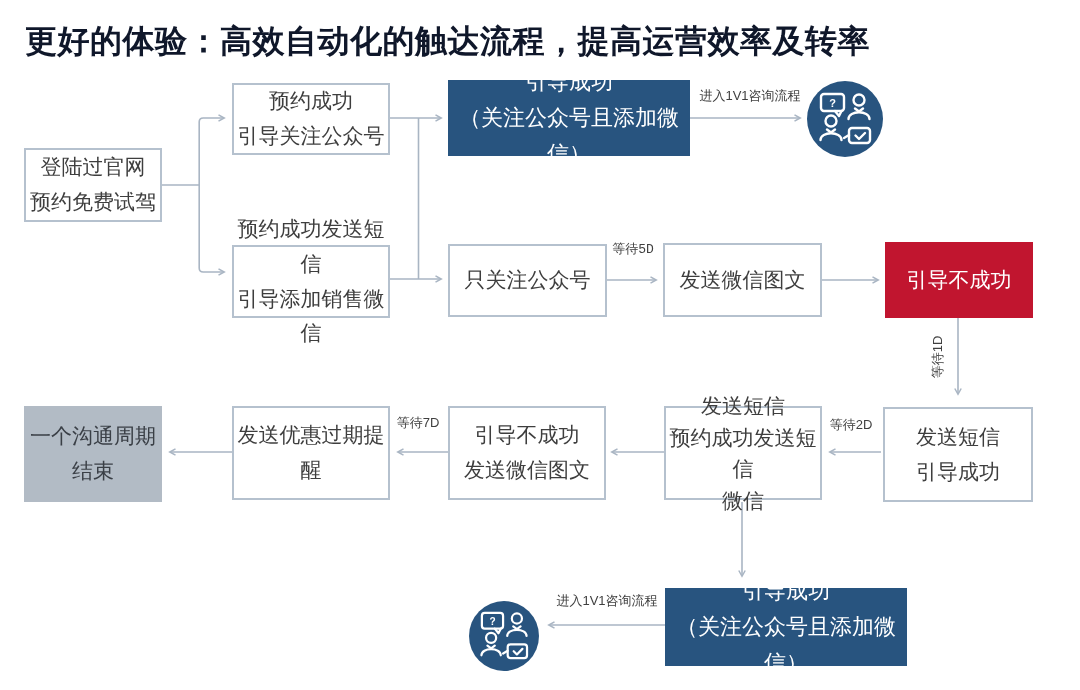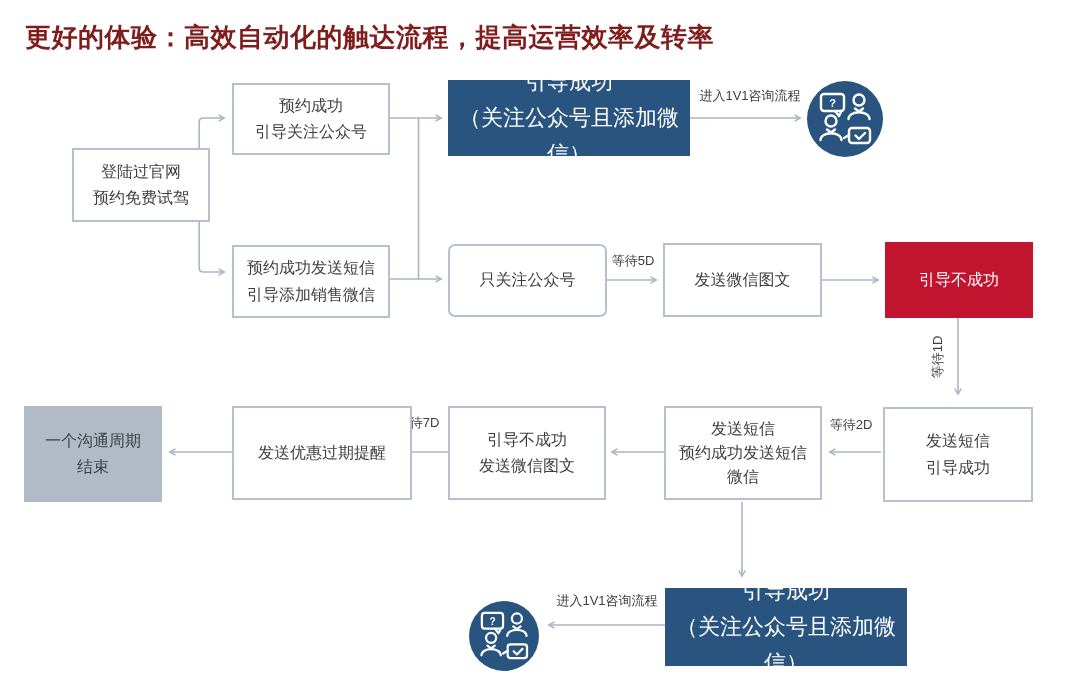--- a/index.html
+++ b/index.html
@@ -2,28 +2,28 @@
 <html><head>
 <meta charset="utf-8">
 <style>
   html,body{margin:0;padding:0;background:#ffffff;}
   #canvas{
     position:relative;width:1080px;height:690px;background:#ffffff;overflow:hidden;
     font-family:"Liberation Sans","DejaVu Sans",sans-serif;
   }
   #title{
     position:absolute;left:25px;top:20px;width:1000px;
-    font-size:26px;font-weight:bold;color:#7f1d1d;letter-spacing:0.5px;
+    font-size:32px;font-weight:bold;color:#0f172a;letter-spacing:0.5px;
   }
   #connectors{position:absolute;left:0;top:0;width:1080px;height:690px;pointer-events:none;}
   .box{
     position:absolute;box-sizing:border-box;display:flex;flex-direction:column;
     justify-content:center;align-items:center;text-align:center;
     background:#ffffff;border:2px solid #B5C1CE;color:#3E3E3E;
-    font-size:16px;line-height:1.65;
+    font-size:21px;line-height:1.65;
   }
   .box-blue{background:#28547F;border:none;color:#ffffff;font-size:22px;}
   .box-red{background:#C1152F;border:none;color:#ffffff;}
   .box-gray{background:#B2BBC5;border:none;color:#3A3F46;}
   .edge-label{
     position:absolute;font-size:13px;color:#3F3F3F;white-space:nowrap;text-align:center;
   }
   .rot{transform:rotate(-90deg);transform-origin:center center;}
   .icon-circle{position:absolute;}
 </style>
@@ -53,21 +53,21 @@
       <path d="M958,318 V394" marker-end="url(#arw)"></path>
       <path d="M881,452 H830" marker-end="url(#arw)"></path>
       <path d="M664,452 H612" marker-end="url(#arw)"></path>
       <path d="M448,452 H398" marker-end="url(#arw)"></path>
       <path d="M232,452 H170" marker-end="url(#arw)"></path>
       <path d="M742,502 V576" marker-end="url(#arw)"></path>
       <path d="M665,625 H549" marker-end="url(#arw)"></path>
     </g>
   </svg>
 
-  <div class="box" style="left:24px;top:148px;width:138px;height:74px;margin-left:48px;">
+  <div class="box" style="left:24px;top:148px;width:138px;height:74px;">
     <span>登陆过官网</span>
     <span>预约免费试驾</span>
   </div>
 
   <div class="box" style="left:232px;top:83px;width:158px;height:72px;">
     <span>预约成功</span>
     <span>引导关注公众号</span>
   </div>
 
   <div class="box box-blue" style="left:448px;top:80px;width:242px;height:76px;">
@@ -95,25 +95,25 @@
       </g>
       <text x="25.5" y="26" font-size="11" font-weight="bold" fill="#ffffff" text-anchor="middle" font-family="Liberation Sans, sans-serif">?</text>
     </svg>
   </div>
 
   <div class="box" style="left:232px;top:245px;width:158px;height:73px;text-align:center;">
     <span>预约成功发送短信</span>
     <span>引导添加销售微信</span>
   </div>
 
-  <div class="box" style="left:448px;top:244px;width:159px;height:73px;border-radius:7px;">
+  <div class="box" style="left:448px;top:244px;width:159px;height:73px;">
     <span>只关注公众号</span>
   </div>
 
-  <div class="edge-label" style="left:608px;top:252px;width:50px;">等待5D</div>
+  <div class="edge-label" style="left:608px;top:240px;width:50px;font-family:Liberation Mono, monospace;">等待5D</div>
 
   <div class="box" style="left:663px;top:243px;width:159px;height:74px;">
     <span>发送微信图文</span>
   </div>
 
   <div class="box box-red" style="left:885px;top:242px;width:148px;height:76px;">
     <span>引导不成功</span>
   </div>
 
   <div class="edge-label rot" style="left:908px;top:348px;width:60px;">等待1D</div>
@@ -131,21 +131,21 @@
     <span>微信</span>
   </div>
 
   <div class="box" style="left:448px;top:406px;width:158px;height:94px;">
     <span>引导不成功</span>
     <span>发送微信图文</span>
   </div>
 
   <div class="edge-label" style="left:393px;top:414px;width:50px;">等待7D</div>
 
-  <div class="box" style="left:232px;top:406px;width:180px;height:94px;">
+  <div class="box" style="left:232px;top:406px;width:158px;height:94px;">
     <span>发送优惠过期提醒</span>
   </div>
 
   <div class="box box-gray" style="left:24px;top:406px;width:138px;height:96px;text-align:right;">
     <span>一个沟通周期</span>
     <span>结束</span>
   </div>
 
   <div class="box box-blue" style="left:665px;top:588px;width:242px;height:78px;">
     <span>引导成功</span>

